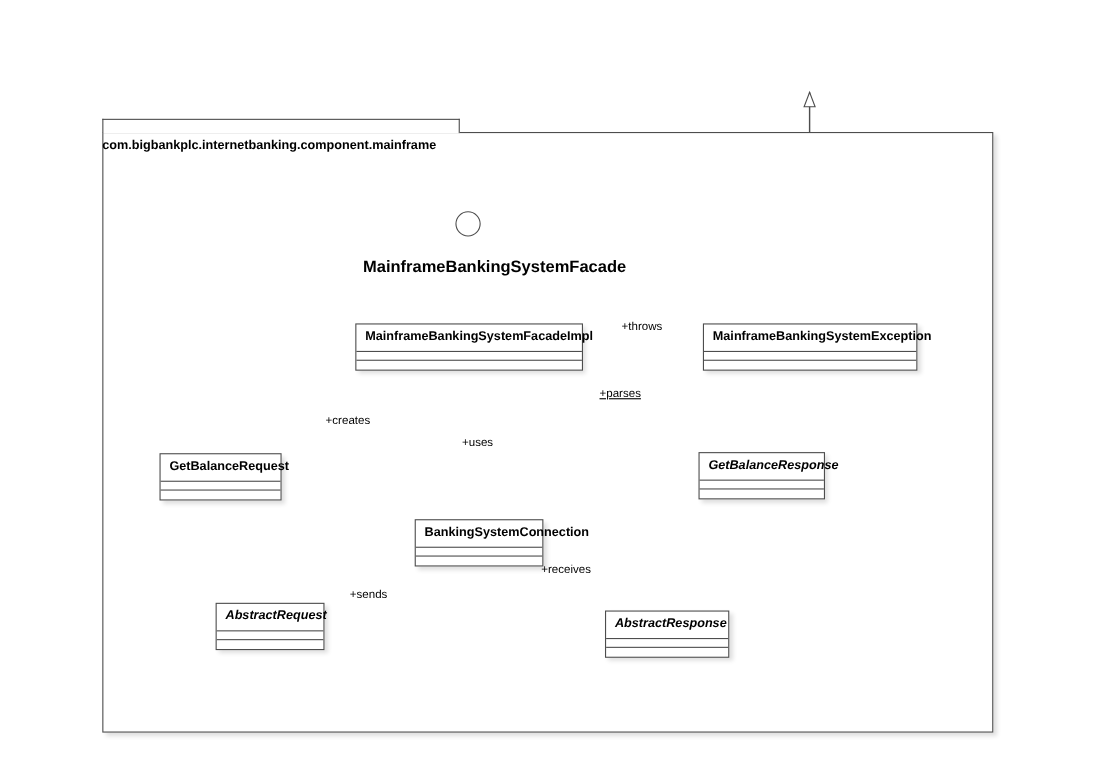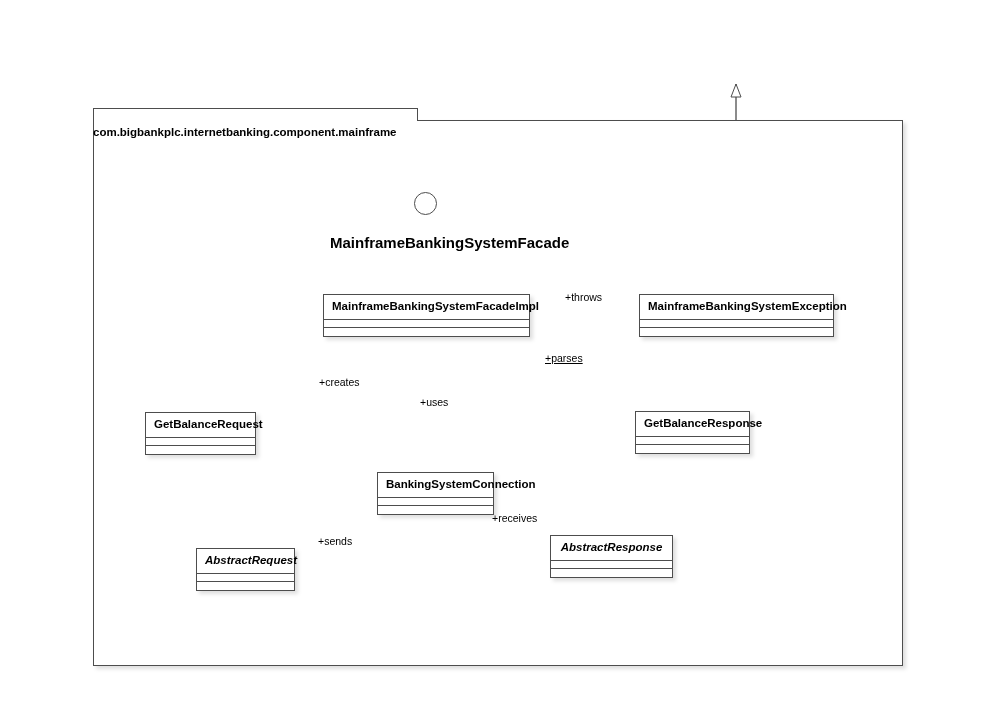--- a/index.html
+++ b/index.html
@@ -212,41 +212,41 @@
     <div class="compartment"></div>
     <div class="compartment last"></div>
   </div>
 
   <div class="uml-class" style="left:353px; top:472px; width:117px;margin-left:24px;">
     <div class="cname">BankingSystemConnection</div>
     <div class="compartment"></div>
     <div class="compartment last"></div>
   </div>
 
-  <div class="uml-class" style="left:635px; top:411px; width:115px;">
+  <div class="uml-class" style="left:635px; top:411px; width:115px;font-style:italic;">
     <div class="cname">GetBalanceResponse</div>
     <div class="compartment"></div>
     <div class="compartment last"></div>
   </div>
 
   <div class="uml-class abstract" style="left:196px; top:548px; width:99px;">
     <div class="cname">AbstractRequest</div>
     <div class="compartment"></div>
     <div class="compartment last"></div>
   </div>
 
-  <div class="uml-class abstract" style="left:550px; top:535px; width:123px;">
+  <div class="uml-class abstract" style="left:550px; top:555px; width:113px;">
     <div class="cname">AbstractResponse</div>
     <div class="compartment"></div>
     <div class="compartment last"></div>
   </div>
 
   <div class="edge-label" style="left:565px; top:291px;">+throws</div>
 
-  <div class="edge-label" style="left:296px; top:376px;margin-left:23px;">+creates</div>
+  <div class="edge-label" style="left:296px; top:376px;">+creates</div>
 
   <div class="edge-label" style="left:420px; top:396px;">+uses</div>
 
   <div class="edge-label" style="left:545px; top:352px;text-decoration:underline;">+parses</div>
 
   <div class="edge-label" style="left:318px; top:535px;">+sends</div>
 
   <div class="edge-label" style="left:492px; top:512px;">+receives</div>
 
 </div>

